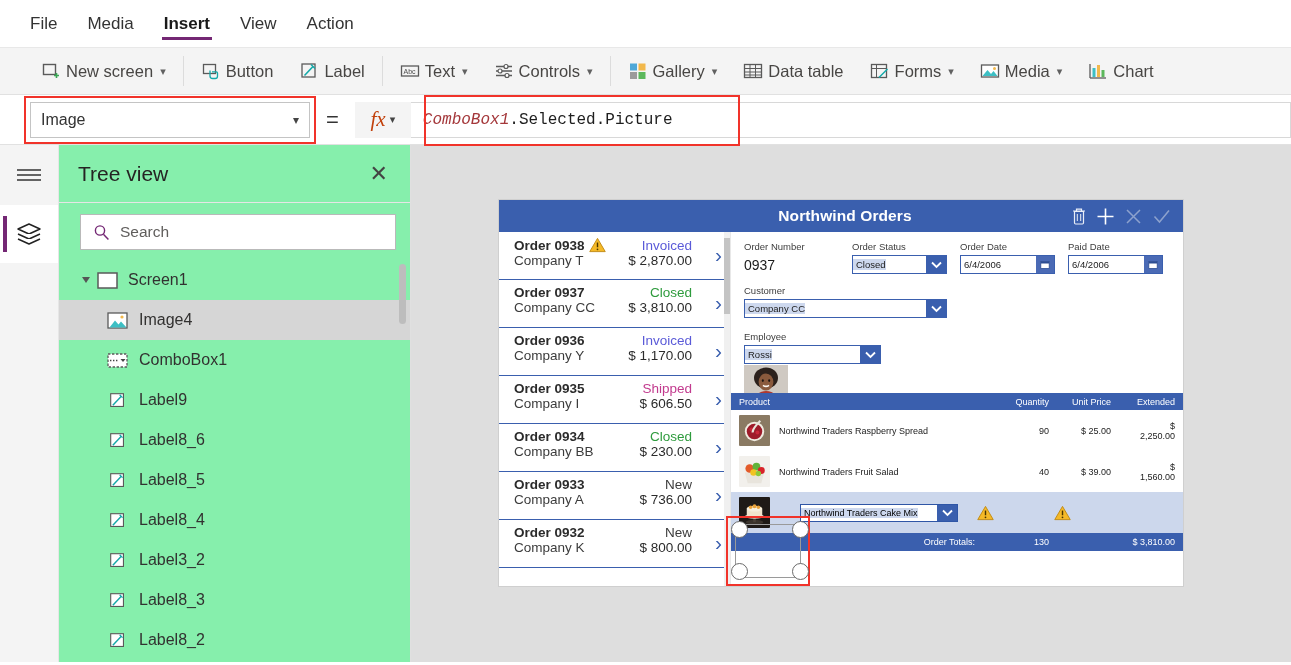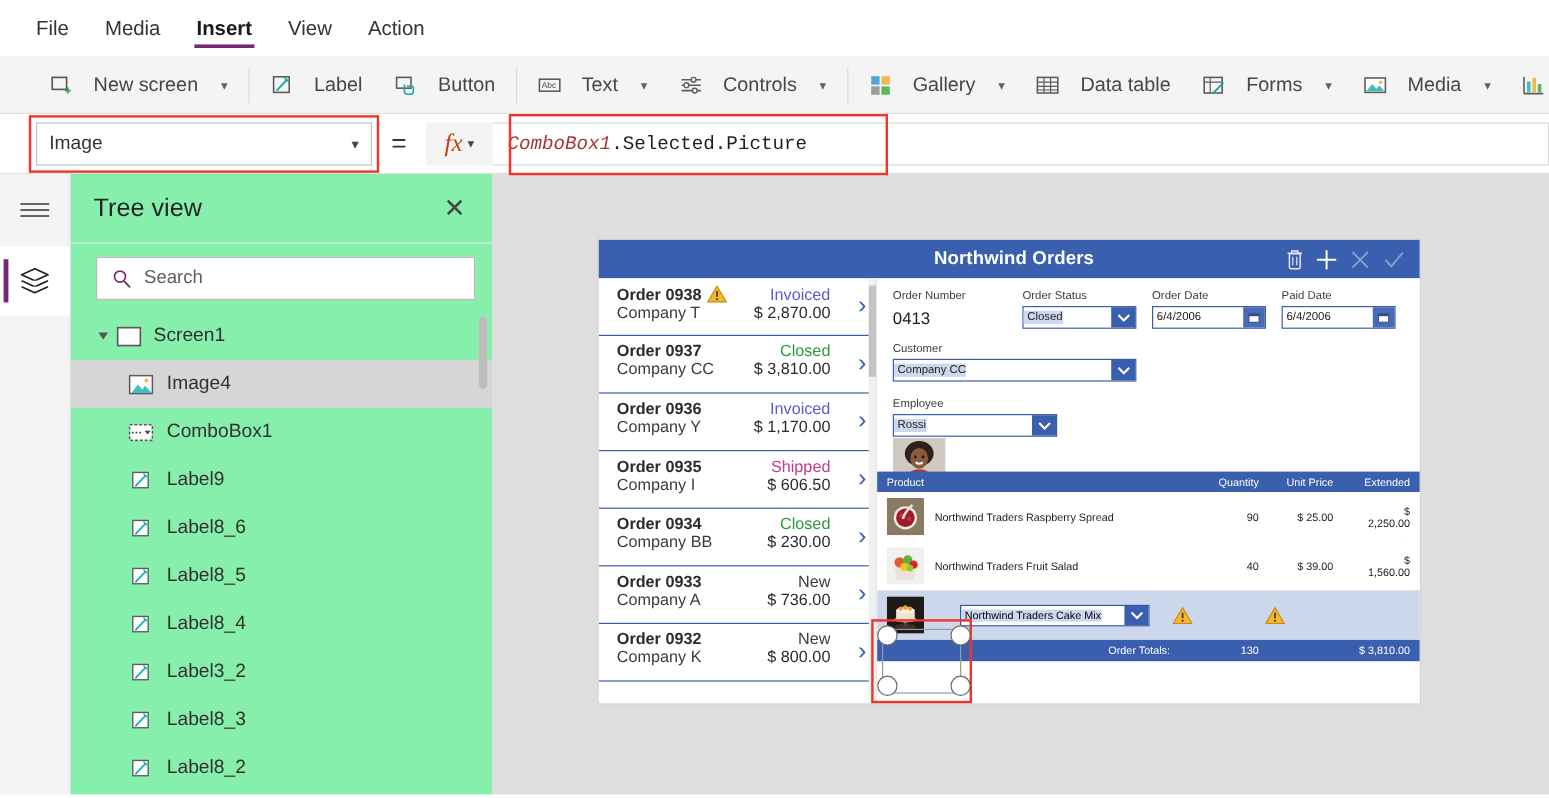--- a/index.html
+++ b/index.html
@@ -44,21 +44,21 @@
     background: #f4f4f4;
     border-bottom: 1px solid #e1e1e1;
     display: flex;
     align-items: center;
     padding-left: 28px;
     overflow: hidden;
   }
   .ribbon-btn {
     display: flex;
     align-items: center;
-    gap: 17px;
+    gap: 5px;
     height: 47px;
     padding: 0 13px;
     cursor: pointer;
     white-space: nowrap;
     flex-shrink: 0;
   }
   .ribbon-btn .lbl { font-size: 16.5px; color: #484644; }
   .ribbon-chev { font-size: 11px; color: #616161; margin-left: 2px; }
   .ribbon-sep {
     width: 1px; height: 30px; background: #dcdcdc; flex-shrink: 0;
@@ -363,36 +363,36 @@
     </span>
     <span class="lbl">New screen</span>
     <span class="ribbon-chev">▾</span>
   </div>
 
   <div class="ribbon-sep"></div>
 
   <div class="ribbon-btn">
     <span>
       <svg class="ico" viewBox="0 0 20 20">
+          <rect x="2.5" y="3.5" width="12" height="9" fill="none" stroke="#5a5a5a" stroke-width="1.3"></rect>
+          <path d="M9 9.5v5.5c0 1.6 1.2 2.5 2.6 2.5h2.6c1.4 0 2.3-.9 2.3-2.3v-3.2c0-.7-.6-1.1-1.2-1.1h-4.3" fill="none" stroke="#13a9a9" stroke-width="1.3"></path>
+        </svg>
+    </span>
+    <span class="lbl">Button</span>
+  </div>
+
+  <div class="ribbon-btn">
+    <span>
+      <svg class="ico" viewBox="0 0 20 20">
           <rect x="3" y="3" width="13" height="13" fill="none" stroke="#5a5a5a" stroke-width="1.3"></rect>
           <path d="M5.5 14.5L14 5.5" stroke="#13a9a9" stroke-width="1.6"></path>
           <path d="M12 3.5l4 4" stroke="#13a9a9" stroke-width="1.4"></path>
         </svg>
     </span>
     <span class="lbl">Label</span>
-  </div>
-
-  <div class="ribbon-btn">
-    <span>
-      <svg class="ico" viewBox="0 0 20 20">
-          <rect x="2.5" y="3.5" width="12" height="9" fill="none" stroke="#5a5a5a" stroke-width="1.3"></rect>
-          <path d="M9 9.5v5.5c0 1.6 1.2 2.5 2.6 2.5h2.6c1.4 0 2.3-.9 2.3-2.3v-3.2c0-.7-.6-1.1-1.2-1.1h-4.3" fill="none" stroke="#13a9a9" stroke-width="1.3"></path>
-        </svg>
-    </span>
-    <span class="lbl">Button</span>
   </div>
 
   <div class="ribbon-sep"></div>
 
   <div class="ribbon-btn">
     <span>
       <svg class="ico" viewBox="0 0 20 20">
           <rect x="1.5" y="5" width="17" height="10" fill="none" stroke="#5a5a5a" stroke-width="1.3"></rect>
           <text x="9.5" y="12.6" font-size="7" font-family="Liberation Sans, sans-serif" fill="#4a4a4a" text-anchor="middle">Abc</text>
         </svg>
@@ -743,21 +743,21 @@
           <div id="gallery-scroll">
             <div id="gallery-thumb"></div>
           </div>
         </div>
 
         <div id="form">
 
           <div id="row1">
             <div style="width:95px">
               <div class="f-label">Order Number</div>
-              <div class="f-static">0413</div>
+              <div class="f-static">0937</div>
             </div>
             <div style="width:95px">
               <div class="f-label">Order Status</div>
               <div class="f-input">
                 <span class="txt">Closed</span>
                 <span class="f-drop">
                   <svg width="11" height="8" viewBox="0 0 11 8">
                       <path d="M1 1.5l4.5 4.5L10 1.5" fill="none" stroke="#fff" stroke-width="1.8"></path>
                     </svg>
                 </span>

